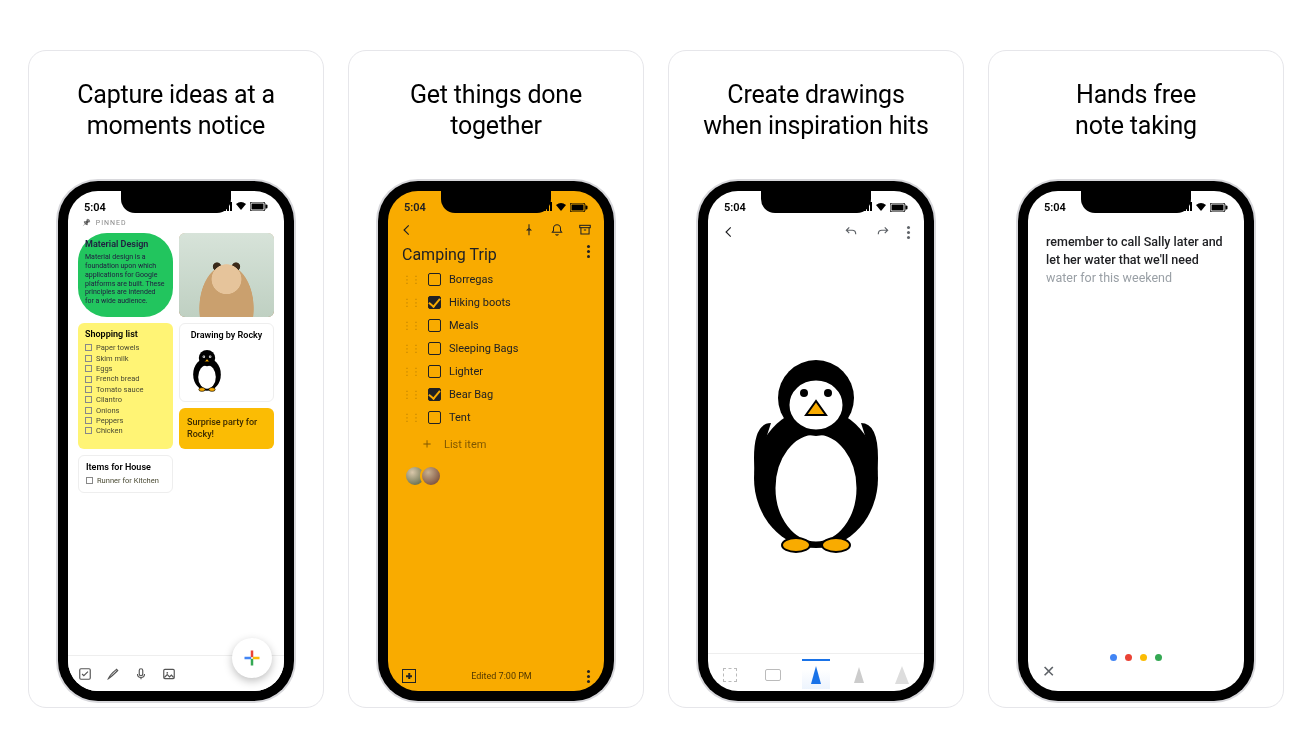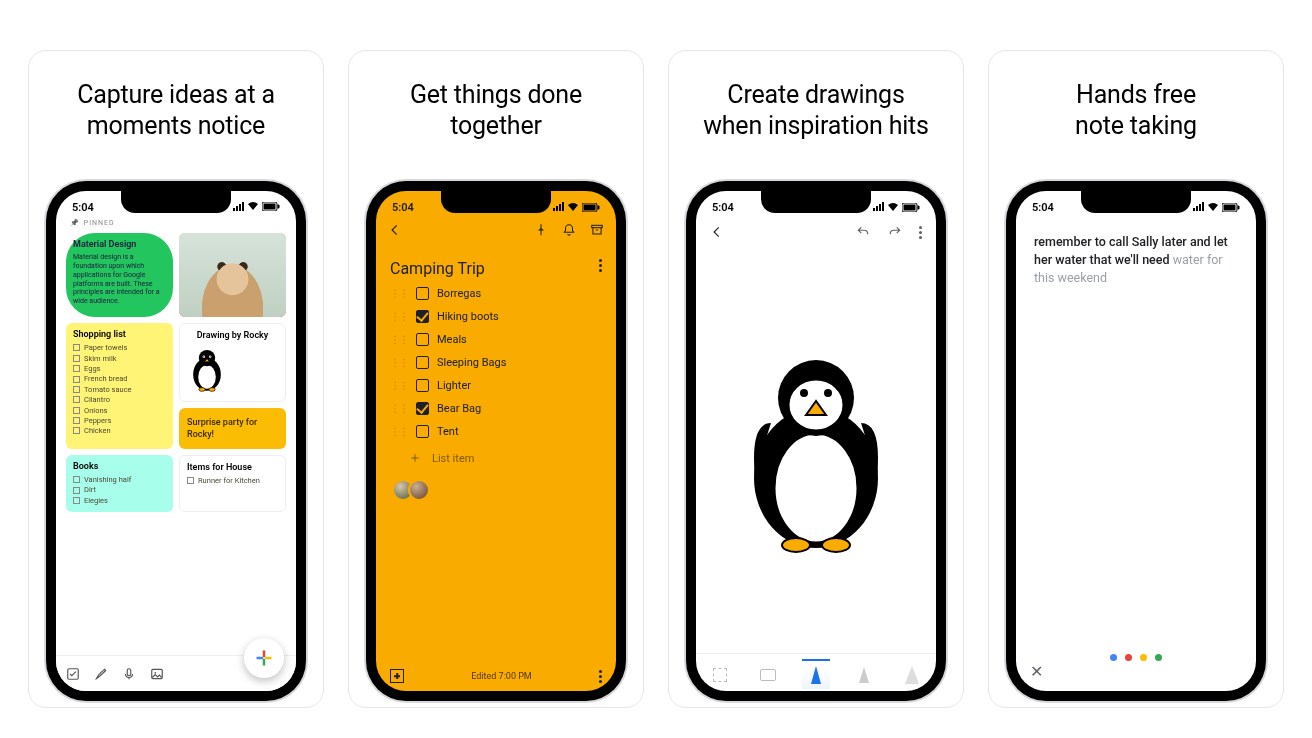--- a/index.html
+++ b/index.html
@@ -33,21 +33,21 @@
     color: #000000;
     text-align: center;
     line-height: 1.25;
     letter-spacing: -0.2px;
     margin-bottom: 38px;
     min-height: 64px;
   }
 
   
   .phone {
-    width: 260px;
+    width: 236px;
     height: 520px;
     border-radius: 40px;
     background: #000;
     padding: 10px;
     position: relative;
     box-shadow: 0 0 0 2px #d8d8dc;
   }
   .phone-screen {
     width: 100%;
     height: 100%;
@@ -136,21 +136,21 @@
     background:#fff; box-shadow:0 3px 8px rgba(0,0,0,.25);
     display:flex;align-items:center;justify-content:center;
   }
 
   
   .p2 .phone-screen{ background:#f9ab00; color:#202124;}
   .p2 .status-bar{ color:#202124;}
   .note-toolbar{ display:flex; align-items:center; justify-content:space-between; padding:6px 12px 2px 12px;}
   .note-toolbar .right{ display:flex; gap:14px;}
   .tb-ico{ width:14px;height:14px; stroke:#202124;}
-  .note-title-row{ display:flex; justify-content:space-between; padding:6px 14px 4px 14px;margin-top:14px;}
+  .note-title-row{ display:flex; justify-content:space-between; padding:6px 14px 4px 14px;}
   .note-title{ font-size:16px; font-weight:400;}
   .chk-list{ list-style:none; padding:0 10px;}
   .chk-list li{ display:flex; align-items:center; gap:8px; padding:5px 4px; font-size:11px;}
   .handle{ color:rgba(0,0,0,.25); font-size:10px; letter-spacing:-1px;}
   .chkbox{ width:13px;height:13px; border:1.5px solid #202124; border-radius:2px; flex:none; position:relative;}
   .chkbox.checked{ background:#202124;}
   .chkbox.checked::after{content:""; position:absolute; left:2px; top:-1px; width:5px;height:9px; border:solid #f9ab00; border-width:0 2px 2px 0; transform:rotate(40deg);}
   .add-item{ display:flex; align-items:center; gap:10px; padding:6px 14px 0 32px; font-size:11px; color:rgba(0,0,0,.5);}
   .collab{ display:flex; gap:-4px; padding:12px 16px;}
   .collab .av{ width:22px;height:22px;border-radius:50%; border:2px solid #f9ab00;
@@ -285,37 +285,20 @@
               <circle cx="35" cy="14" r="2" fill="#fff"></circle>
                 <circle cx="35" cy="14" r="1" fill="#000"></circle>
               <polygon points="30,17 26,22 34,22" fill="#f9ab00" stroke="#000"></polygon>
               <ellipse cx="22" cy="66" rx="5" ry="3" fill="#f9ab00" stroke="#000"></ellipse>
               <ellipse cx="38" cy="66" rx="5" ry="3" fill="#f9ab00" stroke="#000"></ellipse>
             </svg>
           </div>
 
           <div class="note-card orange">Surprise party for Rocky!</div>
 
-          <div class="note-card tealish">
-            <div class="card-title">Books</div>
-            <ul class="cb-list">
-              <li>
-                  <span class="cb"></span>
-                  <span>Vanishing half</span>
-                </li>
-              <li>
-                  <span class="cb"></span>
-                  <span>Dirt</span>
-                </li>
-              <li>
-                  <span class="cb"></span>
-                  <span>Elegies</span>
-                </li>
-            </ul>
-          </div>
 
           <div class="note-card white">
             <div class="card-title">Items for House</div>
             <ul class="cb-list">
               <li>
                   <span class="cb"></span>
                   <span>Runner for Kitchen</span>
                 </li>
             </ul>
           </div>

